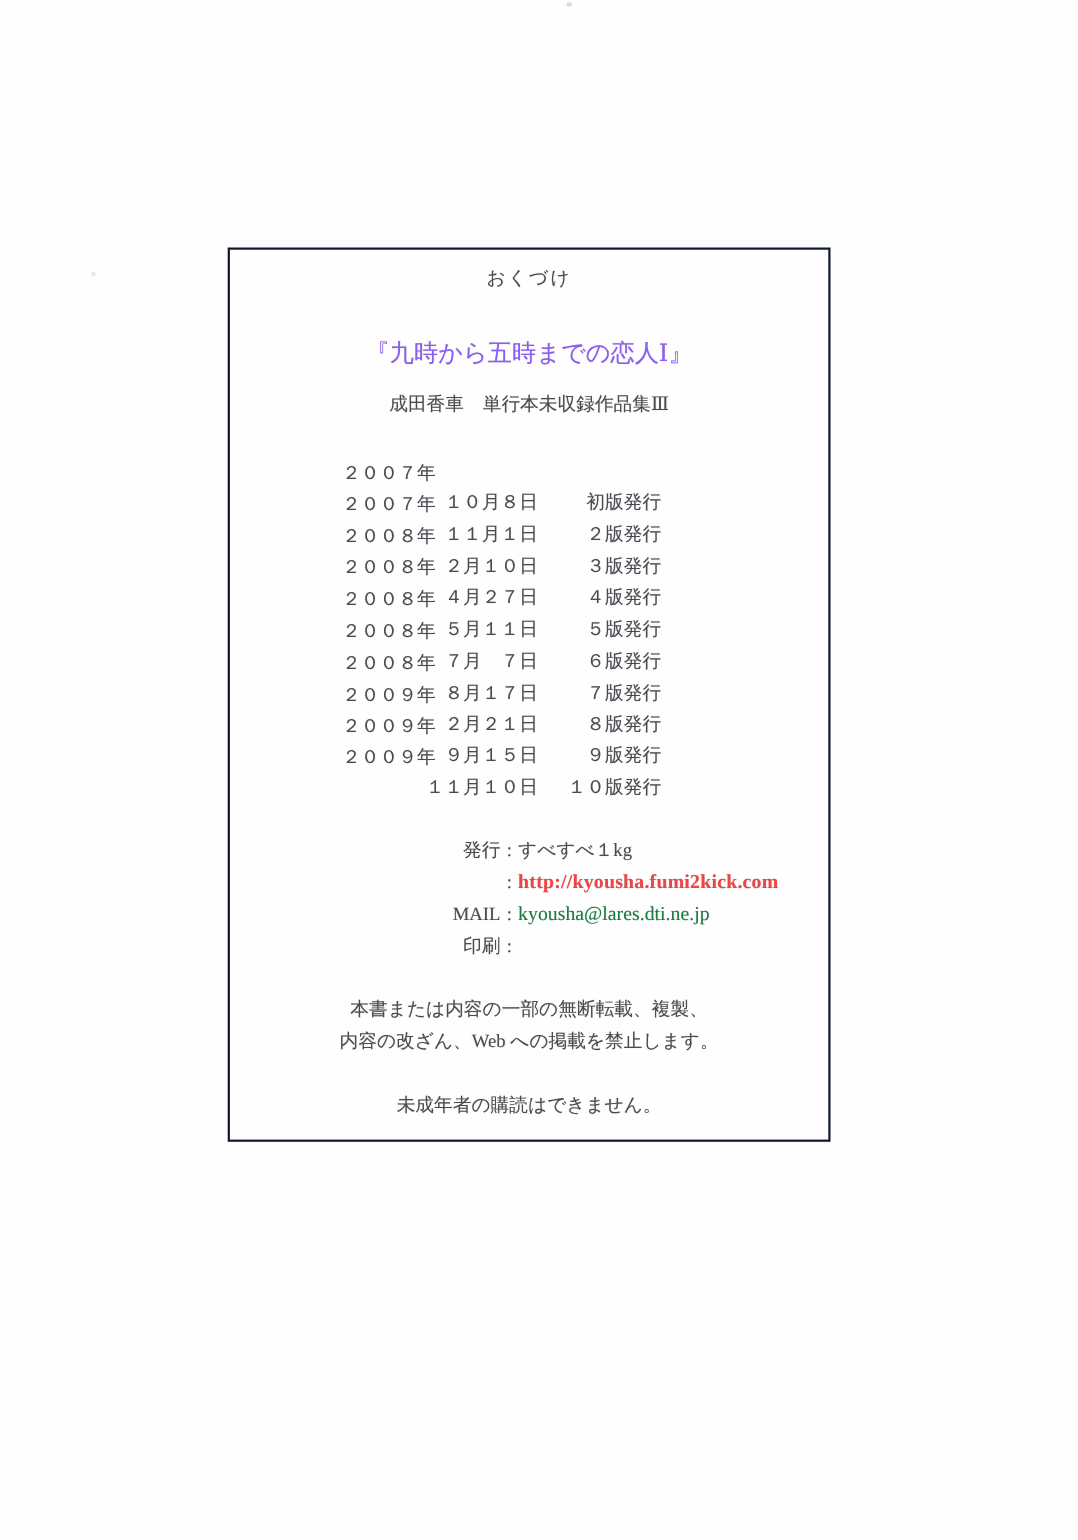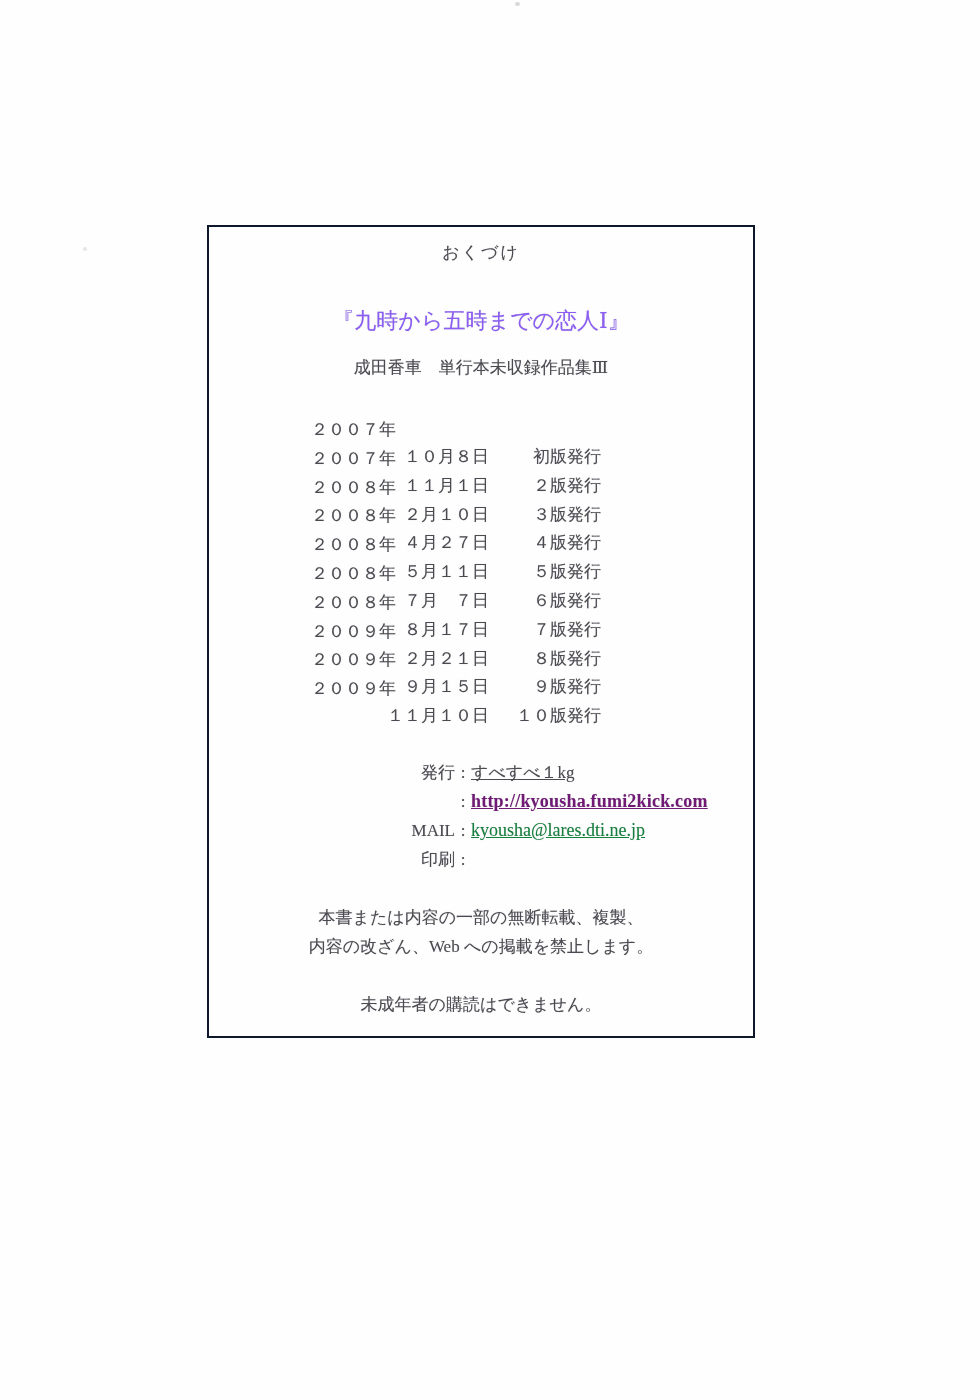--- a/index.html
+++ b/index.html
@@ -34,22 +34,22 @@
     padding-left:102px;height:28.8px;line-height:28.8px;font-size:17px;}
   .ed-row .cell{position:relative;height:28.8px;}
   .ed-row .cell .ra{position:absolute;right:0;top:0;white-space:nowrap;margin-top:27px;}
 
   .publisher{position:absolute;top:531px;left:0;right:0;padding-left:16px;}
   .pub-row{display:grid;grid-template-columns:52px 16px auto;
     padding-left:178px;height:29px;line-height:29px;font-size:17px;}
   .pub-row .plabel{position:relative;height:29px;}
   .pub-row .plabel .ra{position:absolute;right:0;top:0;white-space:nowrap;}
   .pub-row .pcolon{text-align:center;}
-  .pub-row .pvalue{white-space:nowrap;text-decoration:underline;}
-  .pub-row .pvalue.url{font-weight:bold;font-size:18px;color:#701a75;letter-spacing:.2px;}
+  .pub-row .pvalue{white-space:nowrap;}
+  .pub-row .pvalue.url{font-weight:bold;font-size:18px;color:#ef4444;letter-spacing:.2px;}
   .pub-row .pvalue.email{font-size:18px;color:#15803d;}
 
   .notice{position:absolute;top:676px;left:0;right:0;text-align:center;
     font-size:17px;line-height:29px;}
   .notice-age{position:absolute;top:765px;left:0;right:0;text-align:center;
     font-size:17px;line-height:26px;}
 </style>
 </head>
 <body>
 

